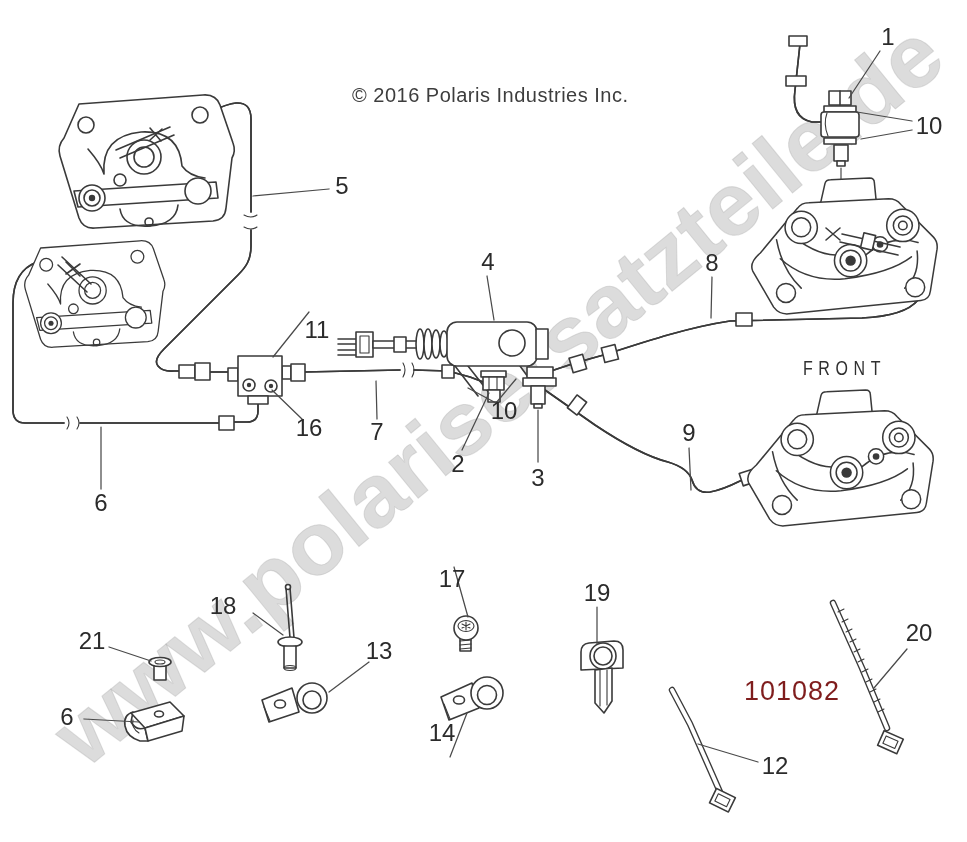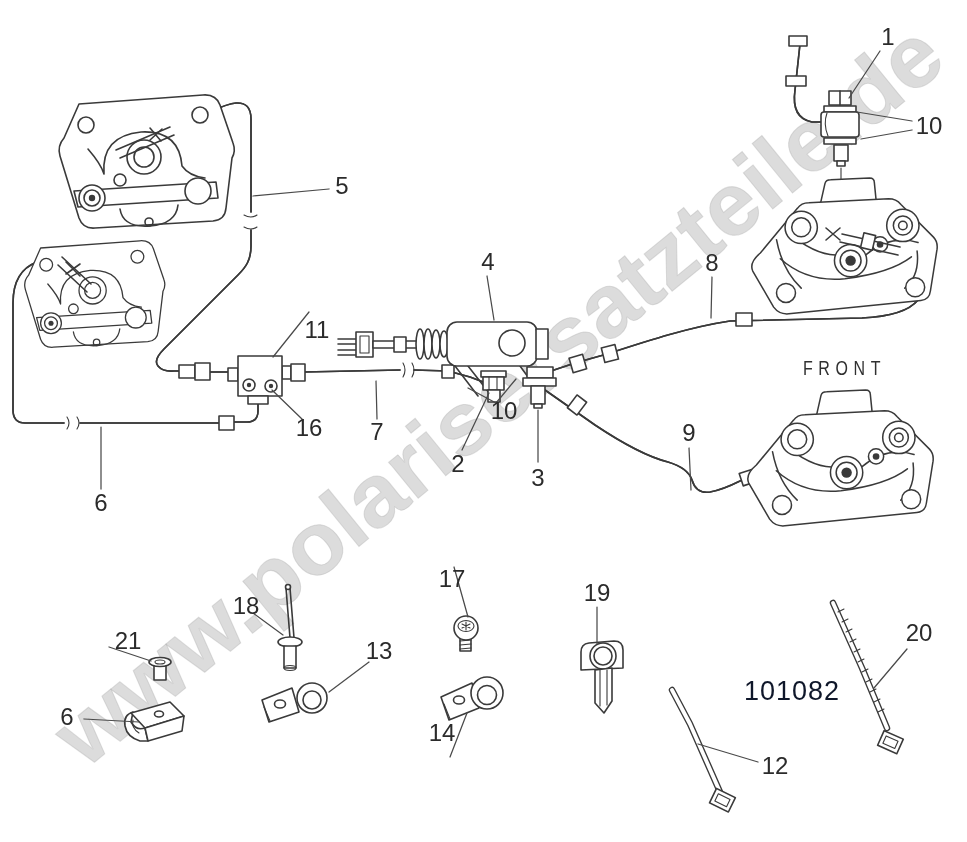--- a/index.html
+++ b/index.html
@@ -26,21 +26,21 @@
   .art .tube-i2{stroke:#fff;stroke-width:3.8;fill:none;}
   .art .leader{stroke:#4a4a4a;stroke-width:1.25;fill:none;}
   #watermark-text{
     font-family:"Liberation Sans",sans-serif;font-weight:bold;
     fill:var(--wm);fill-opacity:0.62;stroke:#adadad;stroke-opacity:0.35;stroke-width:1;
   }
   .txt{position:absolute;color:var(--label);white-space:nowrap;}
   #copyright{left:352px;top:84px;font-size:20px;letter-spacing:.5px;color:#3d3d3d;}
   #front-marker{left:803px;top:357px;font-size:20px;letter-spacing:7px;color:#303030;
     transform:scaleX(.8);transform-origin:left top;font-weight:400;}
-  #part-number{left:744px;top:676px;font-size:27px;letter-spacing:1px;color:#0f172a;}
+  #part-number{left:744px;top:676px;font-size:27px;letter-spacing:1px;color:#7f1d1d;}
   .callout{
     position:absolute;transform:translate(-50%,-50%);
     font-size:24px;color:var(--label);white-space:nowrap;
   }
 </style>
 </head>
 <body>
 
 <div id="stage">
 
@@ -326,40 +326,41 @@
         <polyline points="597,607 597,644" class="leader"></polyline>
         <polyline points="109,647 151,661" class="leader"></polyline>
         <polyline points="369,662 329,692" class="leader"></polyline>
         <polyline points="907,649 874,688" class="leader"></polyline>
         <polyline points="84,719 139,722" class="leader"></polyline>
         <polyline points="450,757 467,713" class="leader"></polyline>
         <polyline points="758,762 698,744" class="leader"></polyline>
       </g>
   </svg>
 
+  <div id="copyright" class="txt">© 2016 Polaris Industries Inc.</div>
   <div id="front-marker" class="txt">FRONT</div>
   <div id="part-number" class="txt">101082</div>
   <div id="callout-layer">
       <div class="callout" style="left: 888px; top: 37px;">1</div>
       <div class="callout" style="left: 929px; top: 126px;">10</div>
       <div class="callout" style="left: 342px; top: 186px;">5</div>
       <div class="callout" style="left: 488px; top: 262px;">4</div>
       <div class="callout" style="left: 712px; top: 263px;">8</div>
       <div class="callout" style="left: 317px; top: 300px; margin-top: 30px;">11</div>
       <div class="callout" style="left: 309px; top: 428px;">16</div>
       <div class="callout" style="left: 377px; top: 432px;">7</div>
       <div class="callout" style="left: 458px; top: 464px;">2</div>
       <div class="callout" style="left: 504px; top: 411px;">10</div>
       <div class="callout" style="left: 538px; top: 478px;">3</div>
       <div class="callout" style="left: 101px; top: 503px;">6</div>
       <div class="callout" style="left: 689px; top: 433px;">9</div>
       <div class="callout" style="left: 452px; top: 553px; margin-top: 26px;">17</div>
-      <div class="callout" style="left: 246px; top: 606px;">18</div>
+      <div class="callout" style="left: 223px; top: 606px;">18</div>
       <div class="callout" style="left: 597px; top: 593px;">19</div>
-      <div class="callout" style="left: 92px; top: 641px; margin-left: 36px;">21</div>
+      <div class="callout" style="left: 92px; top: 641px;">21</div>
       <div class="callout" style="left: 379px; top: 651px; text-align: right;">13</div>
       <div class="callout" style="left: 919px; top: 633px;">20</div>
       <div class="callout" style="left: 67px; top: 717px;">6</div>
       <div class="callout" style="left: 442px; top: 733px;">14</div>
       <div class="callout" style="left: 775px; top: 766px;">12</div>
     </div>
 
 </div>
 
 </body></html>

